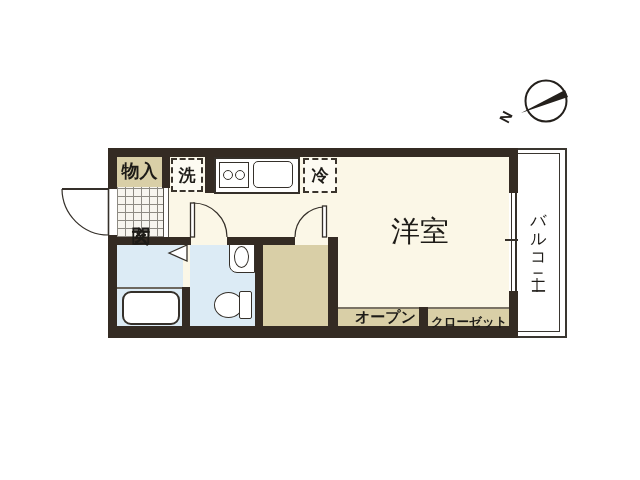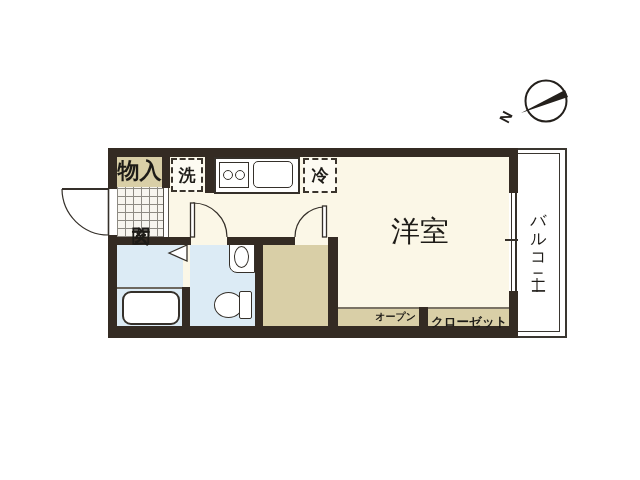--- a/index.html
+++ b/index.html
@@ -112,22 +112,22 @@
 
     <line x1="537" y1="278" x2="537" y2="292" stroke="#35302a" stroke-width="1.2"></line>
 
     <g>
       <circle cx="546" cy="101" r="20.5" fill="#ffffff" stroke="#24201c" stroke-width="2"></circle>
       <polygon points="565,90 568,97 521,113" fill="#24201c"></polygon>
       <text x="508" y="121" font-size="15" font-weight="600" fill="#24201c" text-anchor="middle" transform="rotate(-62 508,118)">N</text>
     </g>
   </svg>
 
-  <div class="lbl" style="left:117px;top:156px;width:45px;height:29px;font-size:22px;font-weight:600;">物入</div>
+  <div class="lbl" style="left:117px;top:156px;width:45px;height:29px;font-size:18px;font-weight:600;">物入</div>
   <div class="lbl vtext" style="left:119px;top:188px;width:44px;height:49px;font-size:18px;font-weight:600;letter-spacing:1px;">玄関</div>
   <div class="lbl" style="left:345px;top:197px;width:150px;height:68px;flex-direction:row;line-height:1.12;gap:28px;">
     <span style="font-size:29px;font-weight:500;">洋室</span>
   </div>
-  <div class="lbl" style="left:337px;top:308px;width:79px;height:18px;justify-content:flex-end;font-size:10px;font-weight:600;">オープン</div>
+  <div class="lbl" style="left:337px;top:308px;width:79px;height:18px;justify-content:flex-end;font-size:15px;font-weight:600;">オープン</div>
   <div class="lbl" style="left:431px;top:308px;width:79px;height:29px;justify-content:flex-start;font-size:12.5px;font-weight:600;">クローゼット</div>
   <div class="lbl vtext" style="left:518px;top:162px;width:40px;height:162px;font-size:16px;font-weight:500;letter-spacing:2px;">バルコニー</div>
 
 </div>
 
 </body></html>

